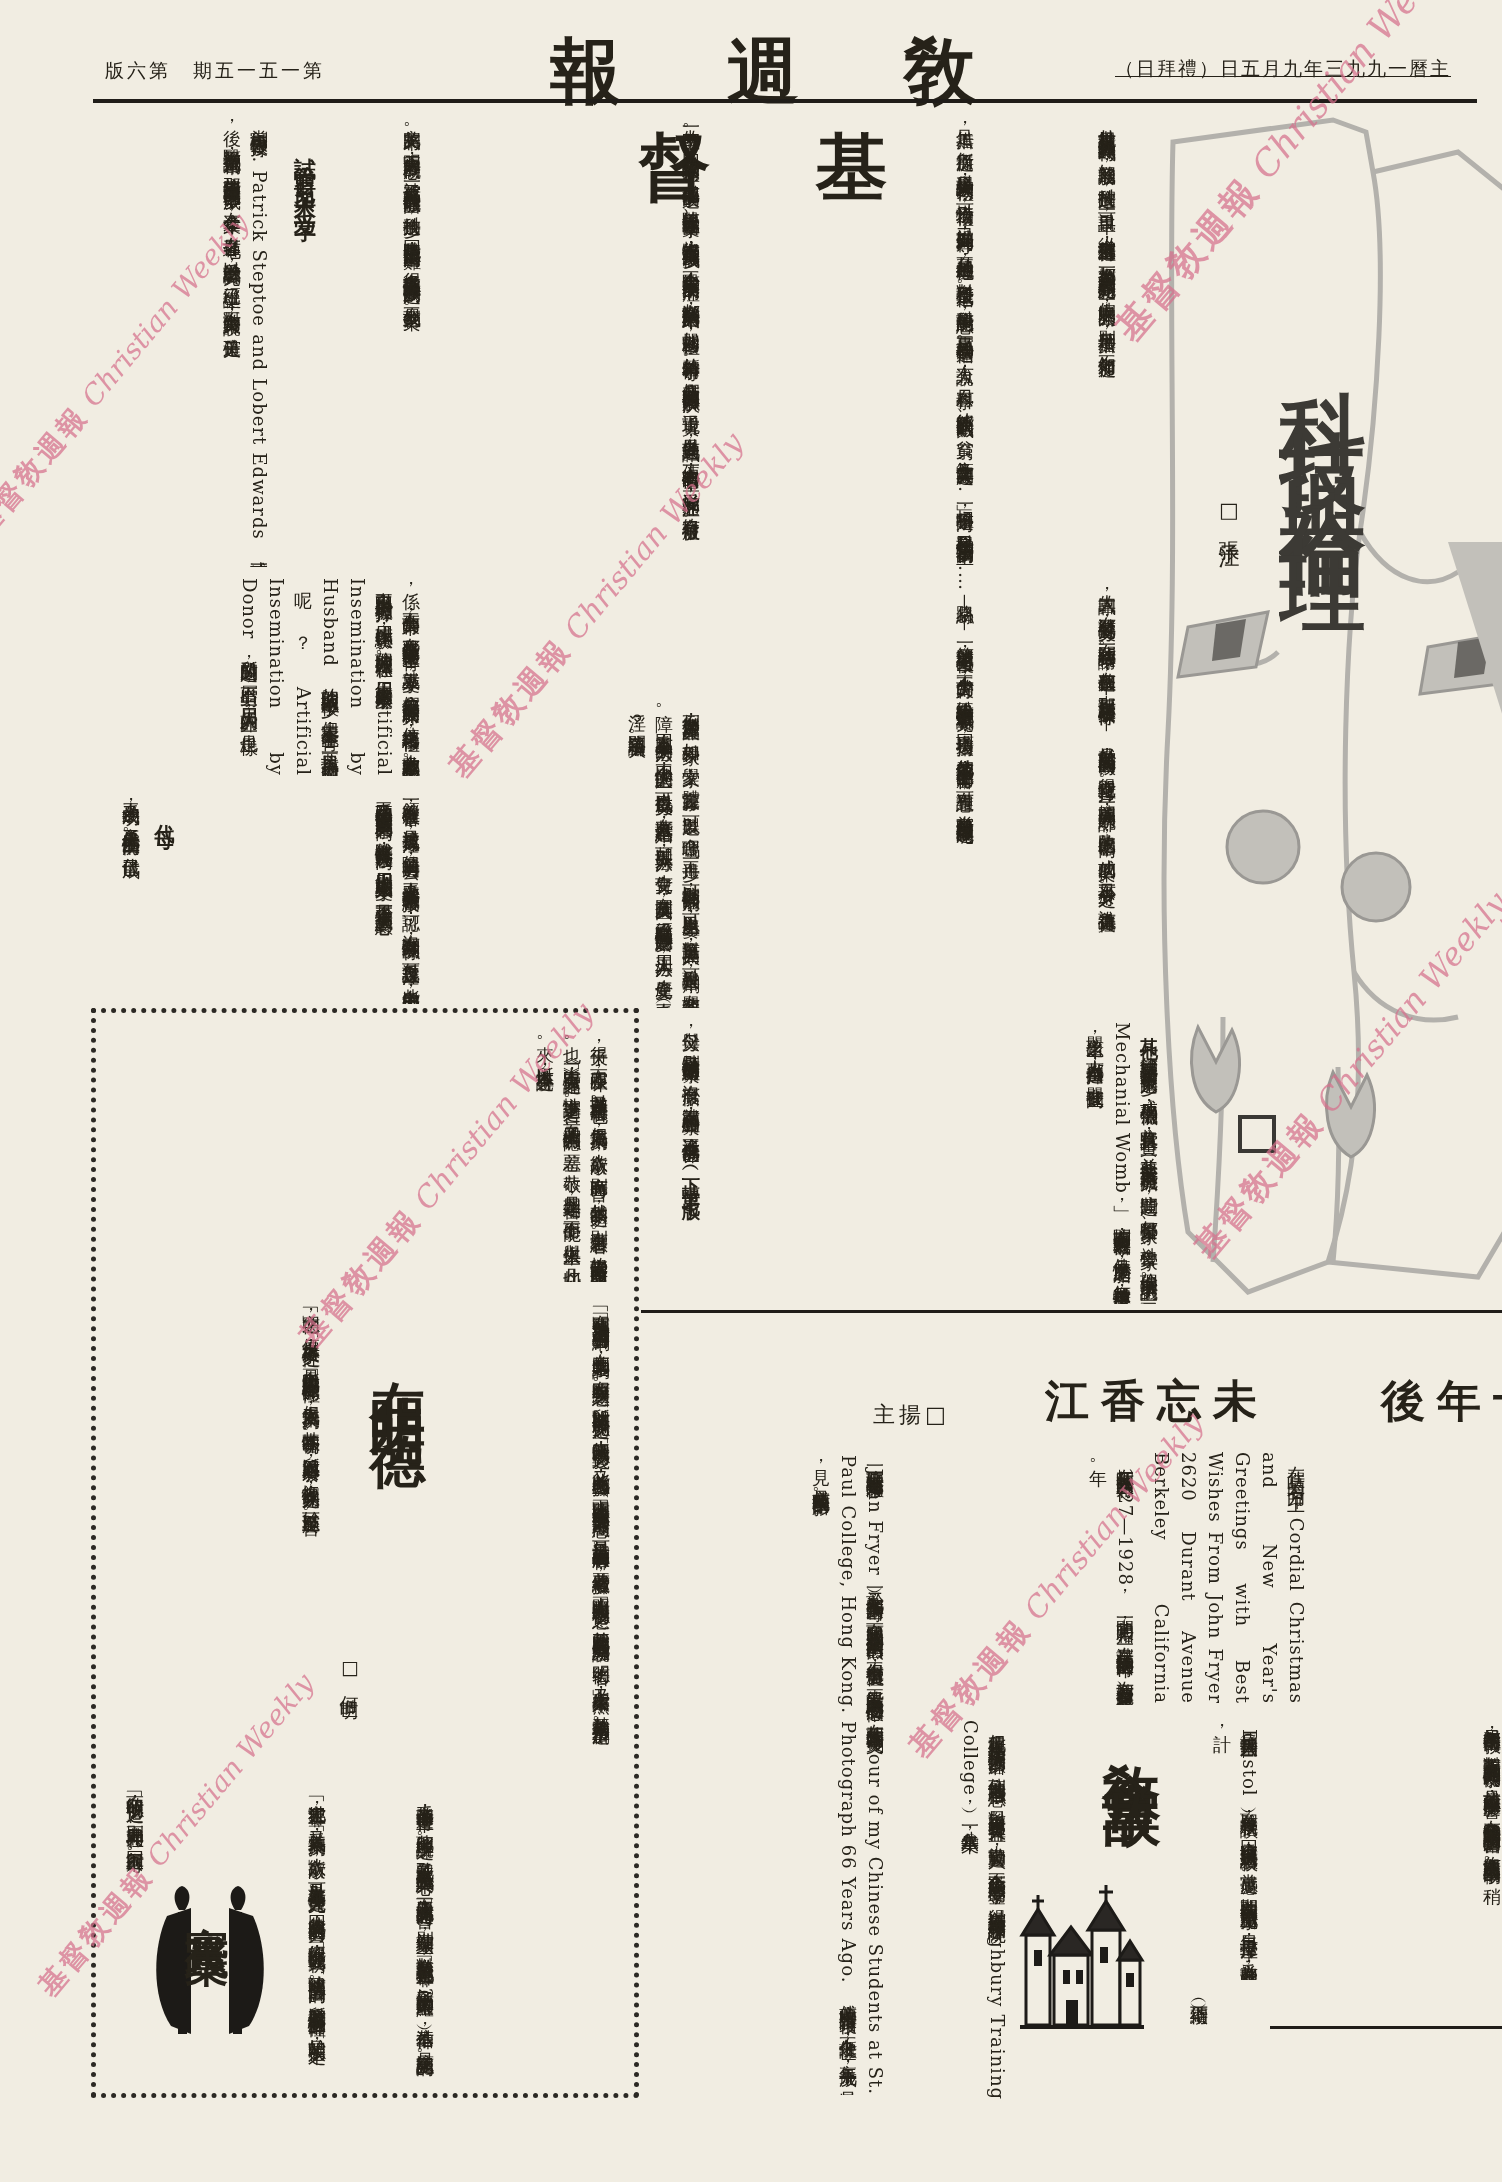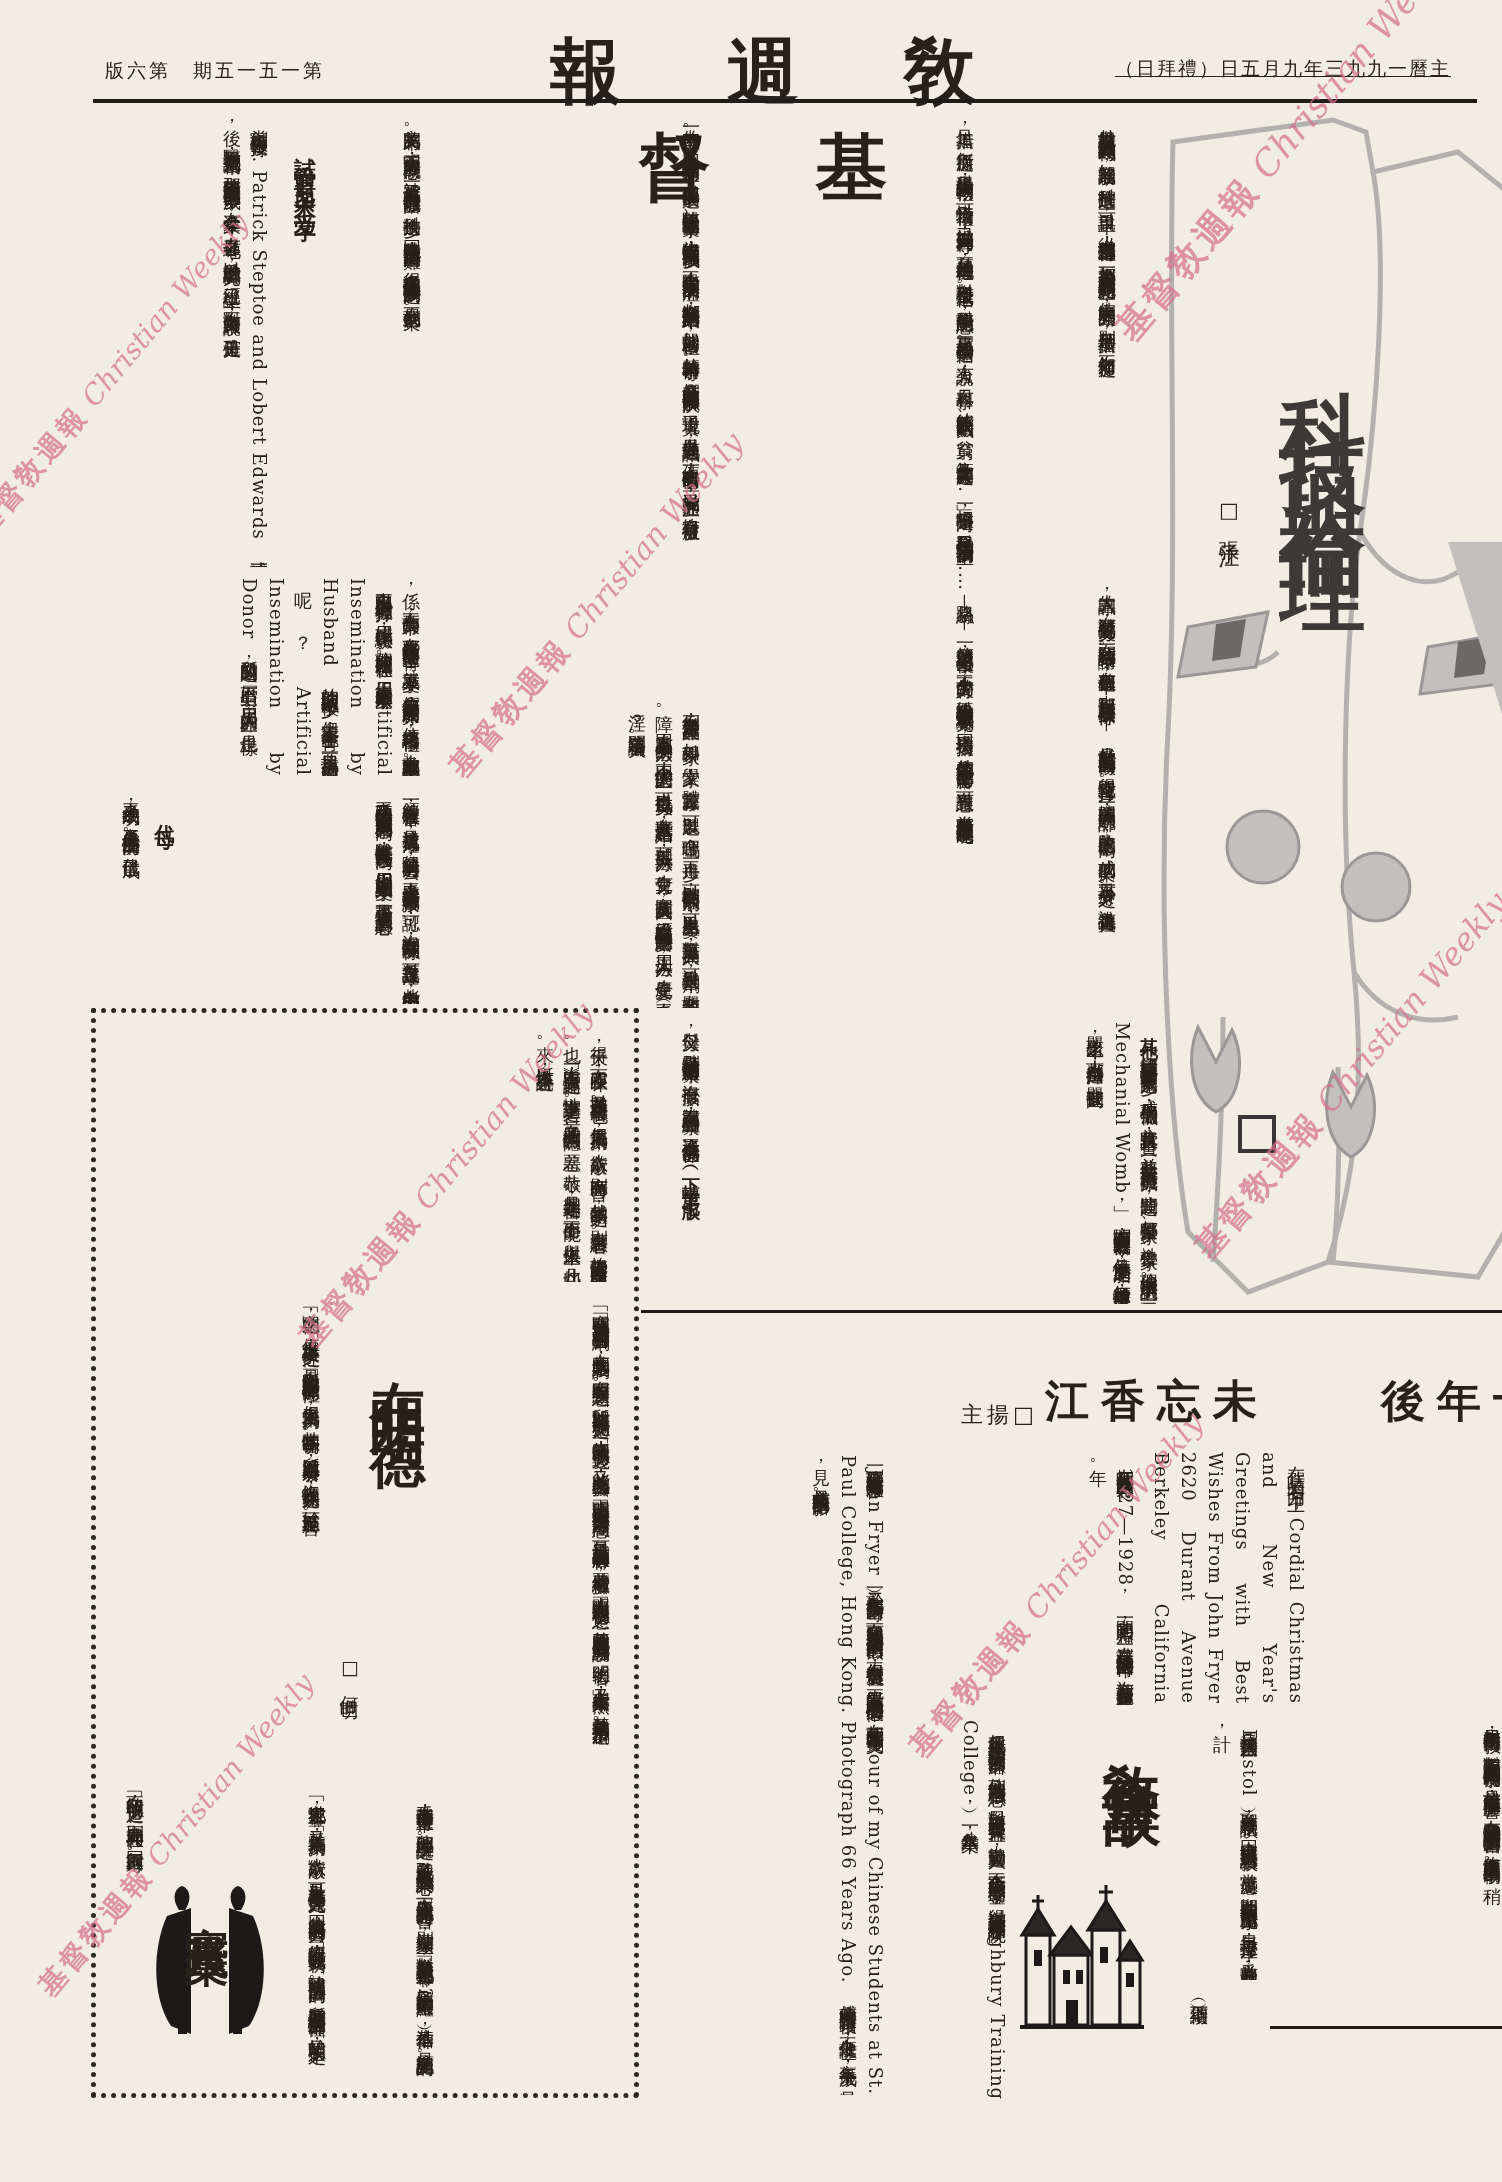--- a/index.html
+++ b/index.html
@@ -126,21 +126,21 @@
     <rect x="27" y="26" width="9" height="122" fill="#1c1a17"></rect>
     <rect x="82" y="26" width="9" height="122" fill="#1c1a17"></rect>
   </svg>
 </div>
 <div class="abs vtitle" style="left:148px;top:1892px;width:56px;height:150px;font-size:44px;letter-spacing:8px;">實踐集</div>
 
 <div class="abs rule" style="left:608px;top:1310px;width:892px;height:3px;"></div>
 
 <div class="abs htext" style="left:1012px;top:1372px;width:470px;font-size:44px;font-weight:700;letter-spacing:12px;">江香忘未　　後年十六</div>
 
-<div class="abs htext" style="left:928px;top:1400px;width:110px;font-size:22px;letter-spacing:4px;">主揚□</div>
+<div class="abs htext" style="left:840px;top:1400px;width:110px;font-size:22px;letter-spacing:4px;">主揚□</div>
 
 <div class="abs vtext" style="left:1287px;top:1452px;width:213px;height:252px;">一九二七年將近聖誕之際，香港聖保羅書院收到一張寄自美國的聖誕新年賀咭。這賀咭是英文印製，並附有一幅相片，有別於一般的賀咭。在賀咭的左</div>
 
 <div class="abs vtext" style="left:1115px;top:1452px;width:162px;height:252px;">
   <span>在賀咭的右方印上：</span>
   <span>Cordial Christmas and New Year's Greetings with Best Wishes From John Fryer 2620 Durant Avenue Berkeley California U.S.A.</span>
 </div>
 
 <div class="abs vtext" style="left:866px;top:1455px;width:240px;height:250px;">在賀咭的中央的上方印有1927—1928，中間的一張相片，左端是一位長滿鬍子的外國靑年；右方站着四位身穿白唐衫、脚穿唐鞋的少年。</div>
 

